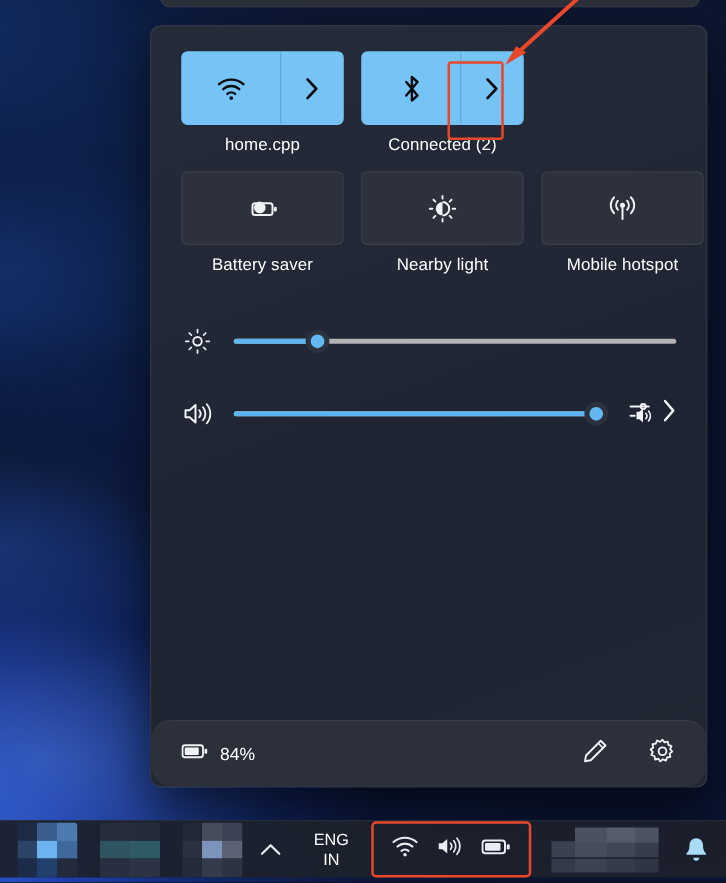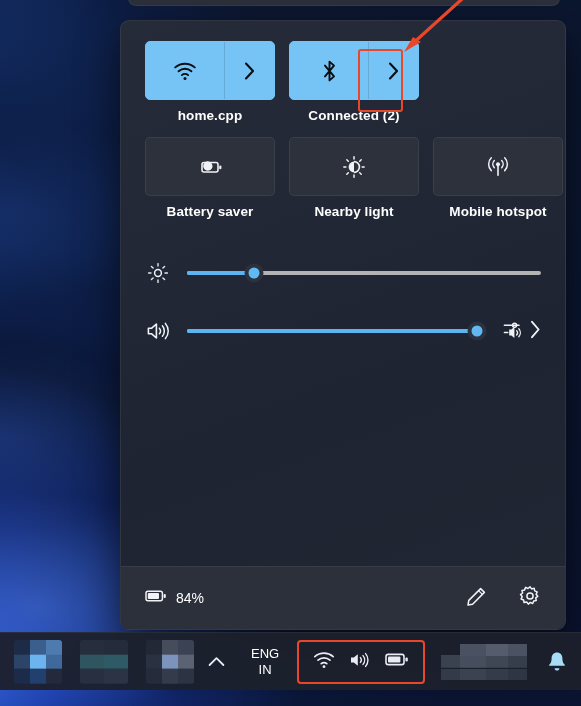--- a/index.html
+++ b/index.html
@@ -43,21 +43,21 @@
     border-radius:9px;
     box-shadow:0 16px 40px rgba(0,0,0,.55);
     overflow:hidden;
   }
 
   .tile-grid {
     padding:20px 24px 0 24px;
     display:flex; flex-direction:column; gap:14px;
   }
   .tile-row { display:flex; gap:14px; }
-  .tile-cell { width:130px; display:flex; flex-direction:column; align-items:center;font-weight:bold; }
+  .tile-cell { width:130px; display:flex; flex-direction:column; align-items:center; }
 
   .tile {
     width:130px; height:59px;
     background:#2c313c;
     border:1px solid rgba(255,255,255,.07);
     border-radius:5px;
     display:flex; align-items:stretch;
     overflow:hidden;
     position:relative;
   }
@@ -106,35 +106,35 @@
   }
   .track .knob {
     position:absolute; top:50%; width:19px; height:19px; border-radius:50%;
     background:#62b9f2; border:4px solid #2b313d;
     transform:translate(-50%,-50%);
   }
   .slider-end { display:flex; align-items:center; gap:4px; }
 
   
   #qs-footer {
-    position:absolute; left:0; right:0; bottom:0; height:63px;
+    position:absolute; left:0; right:0; bottom:0; height:53px;
     background:#2b303b;
     border-top:1px solid rgba(255,255,255,.06);
-    display:flex; align-items:center; padding:0 24px;
+    display:flex; align-items:center; padding:0 24px;border-radius:16px;
   }
   .battery-group { display:flex; align-items:center; gap:9px; }
   .battery-text { color:#fff; font-size:14px; }
   .footer-actions { margin-left:auto; display:flex; align-items:center; gap:32px; }
 
   
   #annotation-arrow { position:absolute; left:380px; top:-4px; width:90px; height:62px; pointer-events:none; }
 
   
   #taskbar {
-    position:absolute; left:0; right:0; bottom:16px; height:58px;
+    position:absolute; left:0; right:0; bottom:4px; height:46px;
     background:rgba(28,33,44,.95);
     border-top:1px solid rgba(255,255,255,.05);
     display:flex; align-items:center;
   }
   .tb-left { display:flex; align-items:center; gap:18px; padding-left:14px; }
   .blur-icon { width:48px; height:44px; border-radius:3px; }
   .bi1 { background:
       linear-gradient(90deg,#1d2b47 0 33%,#3a5f8e 33% 66%,#4d7bb0 66% 100%) 0 0/100% 33.4% no-repeat,
       linear-gradient(90deg,#2c4468 0 33%,#6bb4ef 33% 66%,#40699b 66% 100%) 0 50%/100% 33.4% no-repeat,
       linear-gradient(90deg,#1b2b49 0 33%,#22406e 33% 66%,#222a3b 66% 100%) 0 100%/100% 33.4% no-repeat; }

